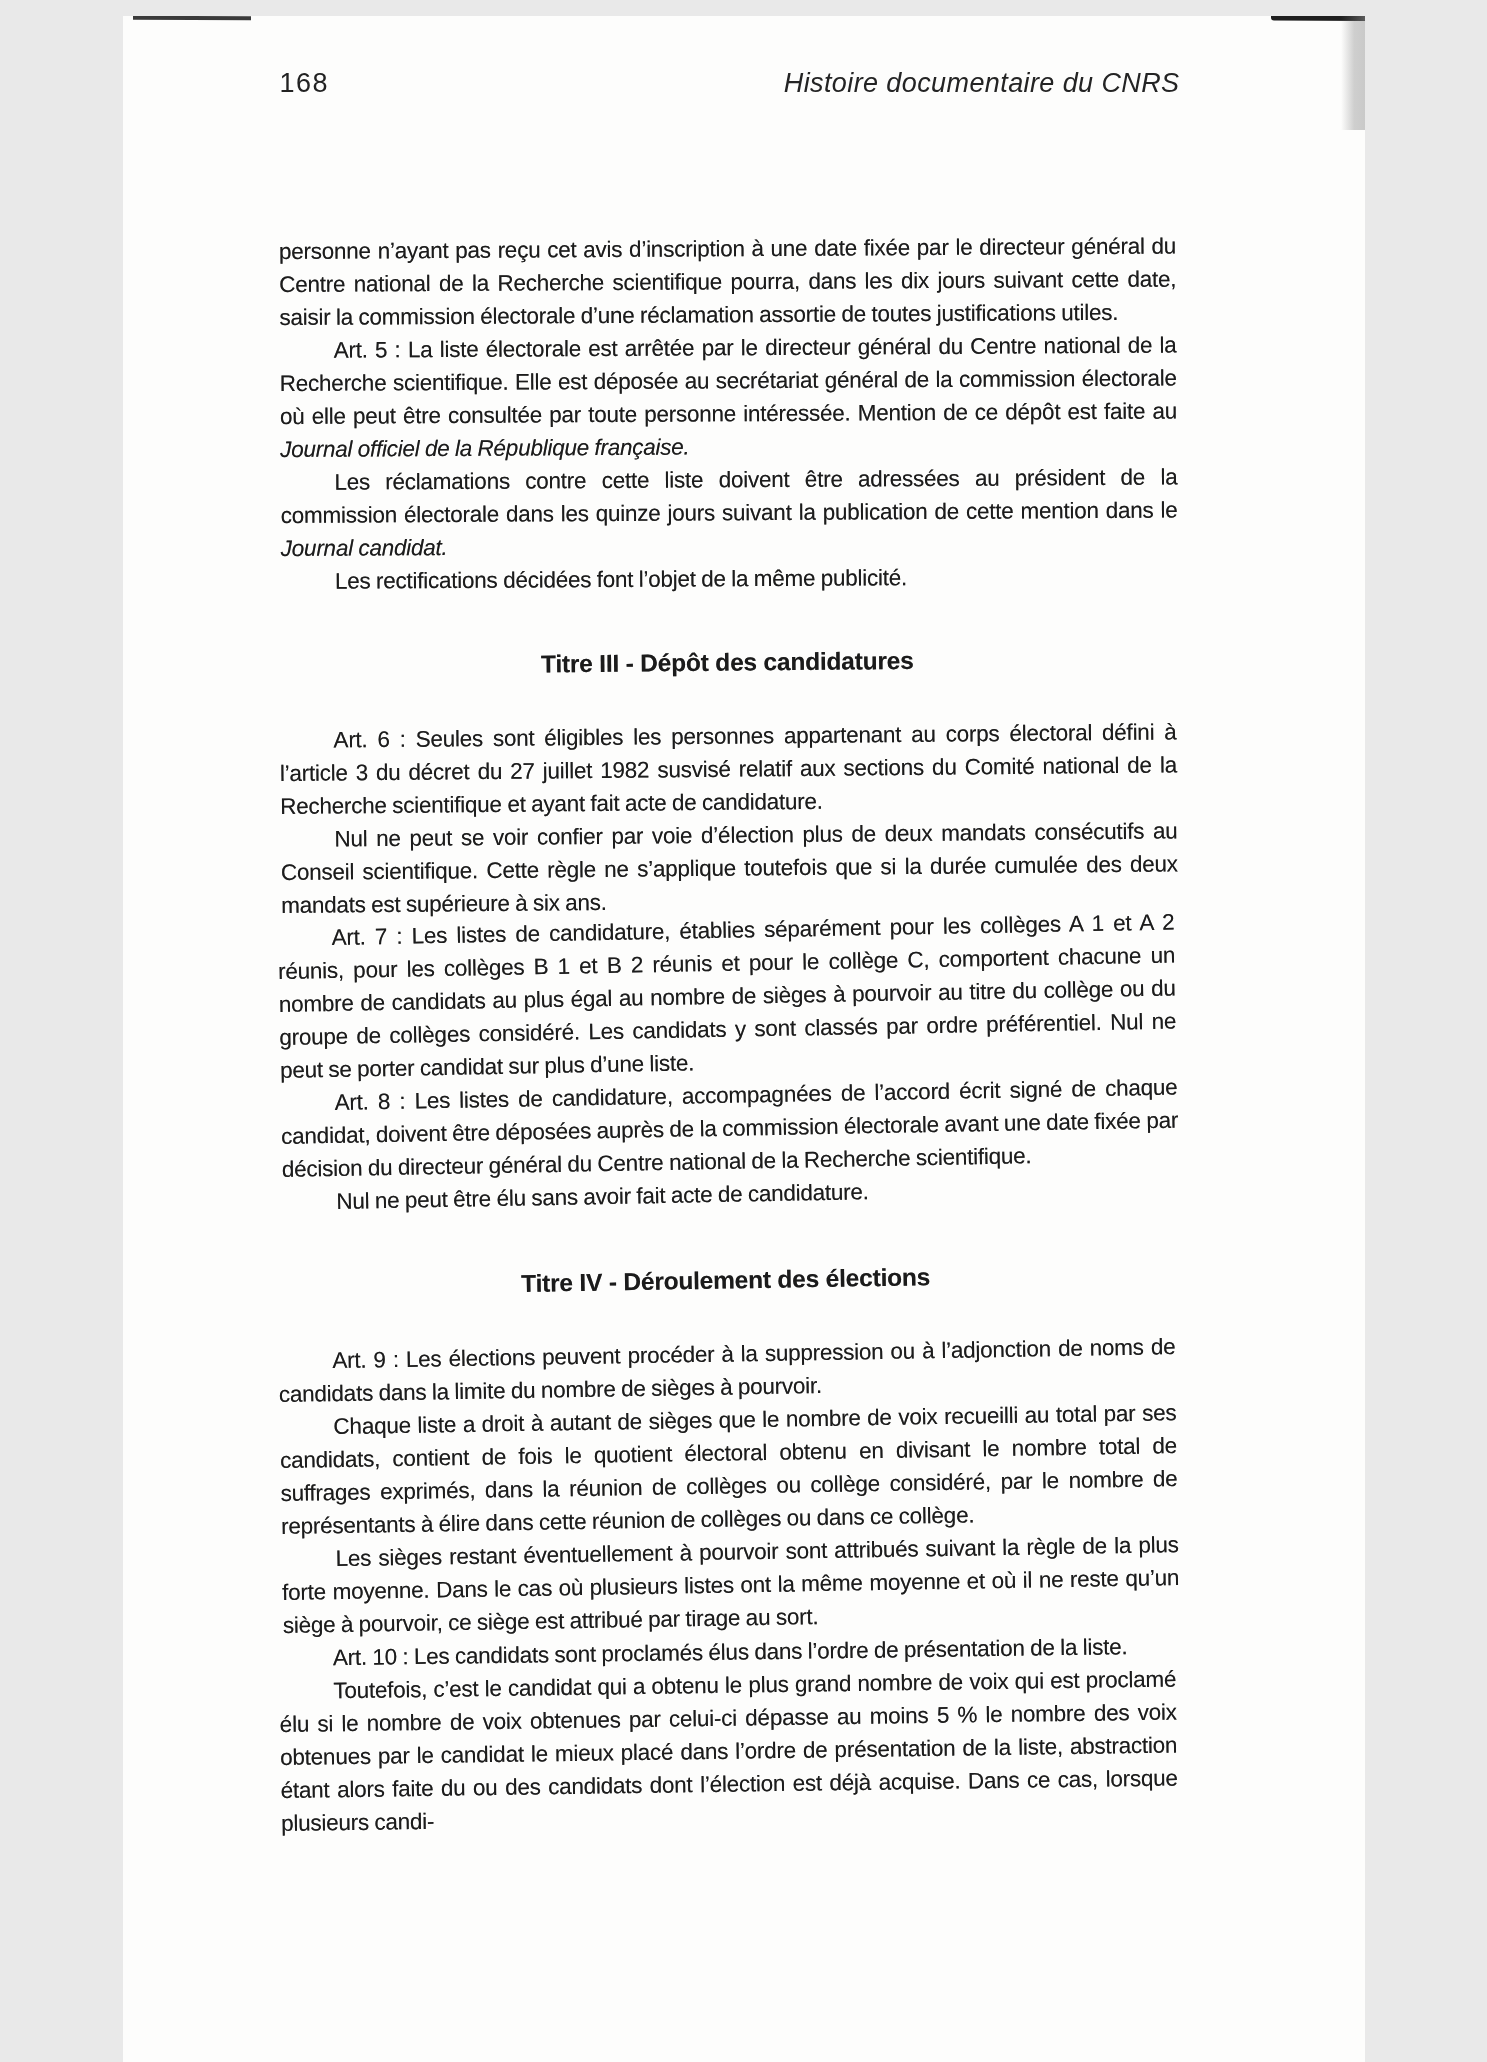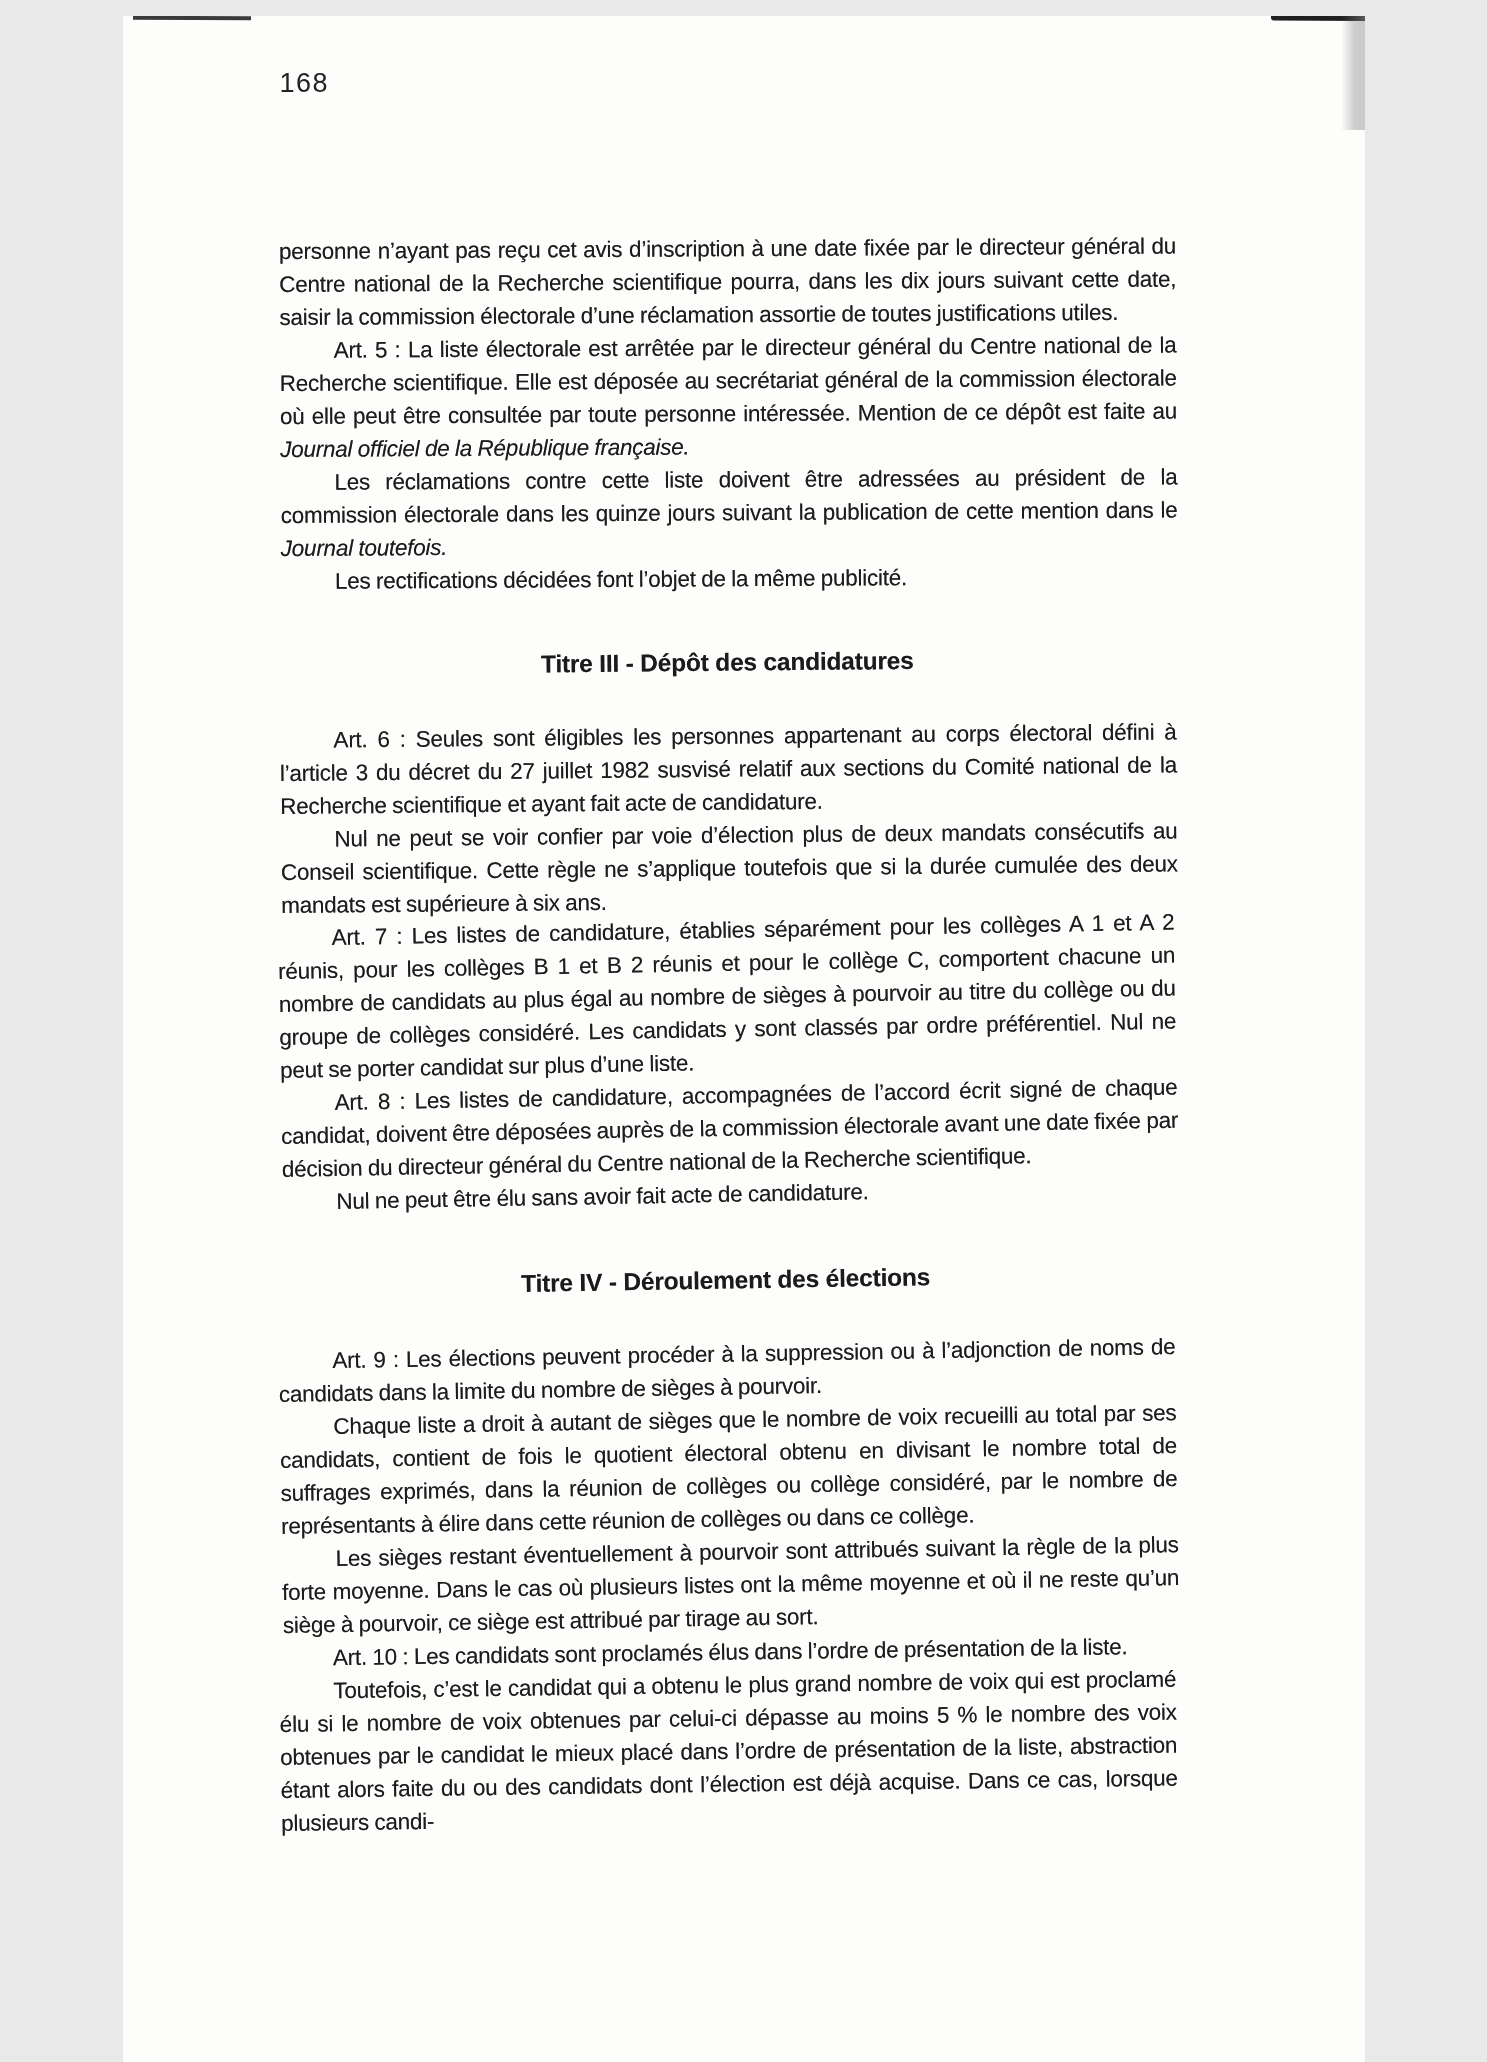--- a/index.html
+++ b/index.html
@@ -71,28 +71,29 @@
   <div class="bottom-strip">
     <div class="bs1"></div>
       <div class="bs2"></div>
       <div class="bs3"></div>
       <div class="bs4"></div>
       <div class="bs5"></div>
   </div>
 
   <header class="runhead">
     <span class="pagenum">168</span>
+    <span class="runtitle">Histoire documentaire du CNRS</span>
   </header>
 
   <main>
 
     <section class="sk-a">
       <p class="body">personne n’ayant pas reçu cet avis d’inscription à une date fixée par le directeur général du Centre national de la Recherche scientifique pourra, dans les dix jours suivant cette date, saisir la commission électorale d’une réclamation assortie de toutes justifications utiles.</p>
       <p class="body indent gap"><span>Art. 5 : La liste électorale est arrêtée par le directeur général du Centre national de la Recherche scientifique. Elle est déposée au secrétariat général de la commission électorale où elle peut être consultée par toute personne intéressée. Mention de ce dépôt est faite au </span><i>Journal officiel de la République française.</i></p>
-      <p class="body indent"><span>Les réclamations contre cette liste doivent être adressées au président de la commission électorale dans les quinze jours suivant la publication de cette mention dans le </span><i>Journal toutefois.</i></p>
+      <p class="body indent"><span>Les réclamations contre cette liste doivent être adressées au président de la commission électorale dans les quinze jours suivant la publication de cette mention dans le </span><i>Journal candidat.</i></p>
       <p class="body indent gap">Les rectifications décidées font l’objet de la même publicité.</p>
     </section>
 
     <section class="sk-b">
       <h2 class="titre">Titre III - Dépôt des candidatures</h2>
       <p class="body indent">Art. 6 : Seules sont éligibles les personnes appartenant au corps électoral défini à l’article 3 du décret du 27 juillet 1982 susvisé relatif aux sections du Comité national de la Recherche scientifique et ayant fait acte de candidature.</p>
       <p class="body indent">Nul ne peut se voir confier par voie d’élection plus de deux mandats consécutifs au Conseil scientifique. Cette règle ne s’applique toutefois que si la durée cumulée des deux mandats est supérieure à six ans.</p>
     </section>
 
     <section class="sk-c">

